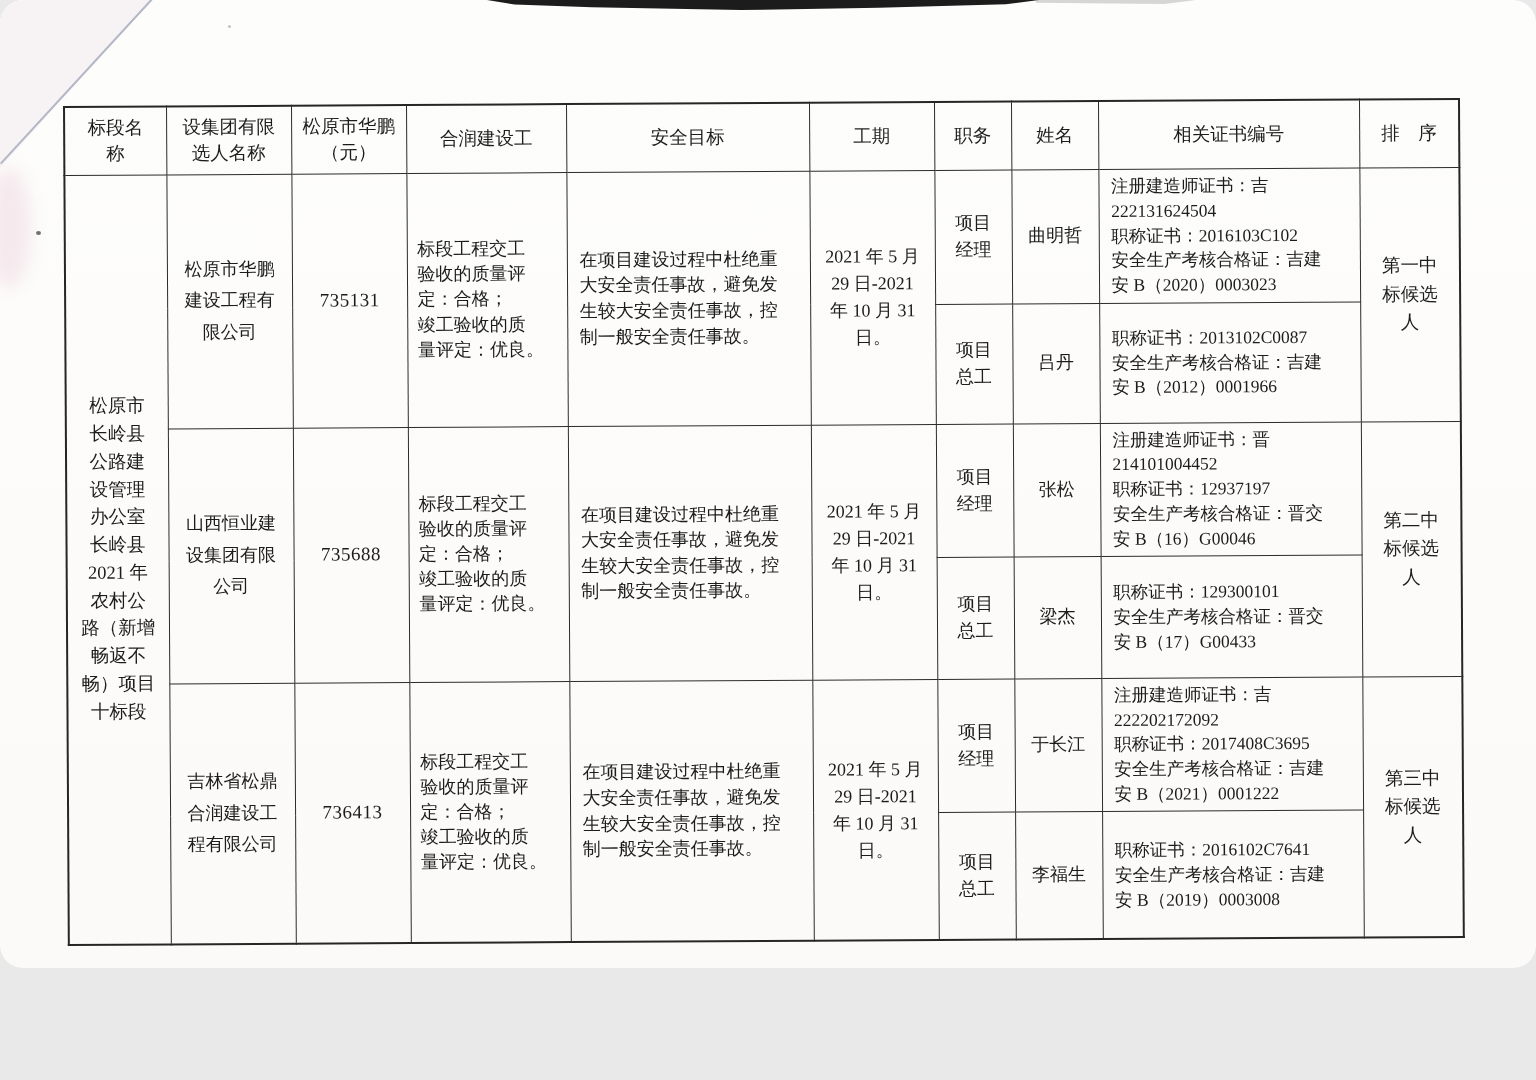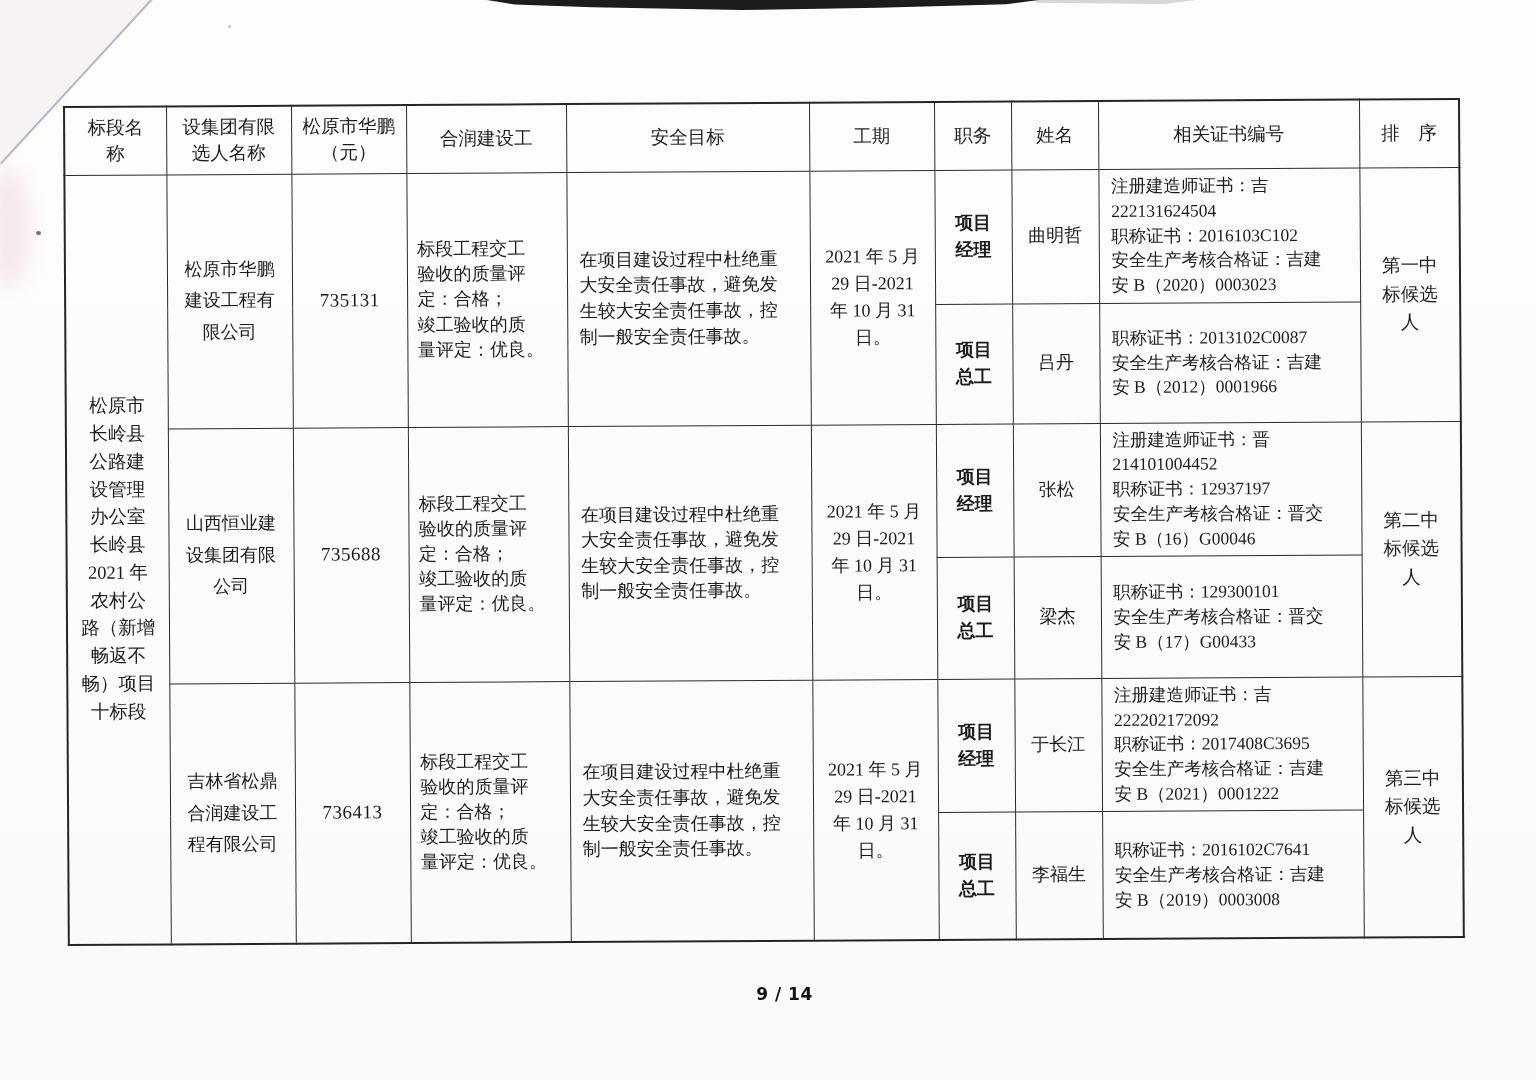--- a/index.html
+++ b/index.html
@@ -1,19 +1,19 @@
 <!DOCTYPE html>
 <html><head>
 <meta charset="utf-8">
 <style>
   html,body{margin:0;padding:0;background:#e9e9e9;}
   .sheet{
-    position:relative;width:1536px;height:1080px;overflow:hidden;
+    position:relative;width:1536px;height:968px;overflow:hidden;
     background:linear-gradient(180deg,#fdfdfc 0%,#fcfbfa 60%,#fbfaf8 100%);
-    font-family:"Liberation Serif","DejaVu Serif",serif;color:#1c1c1c;
+    font-family:"Liberation Serif","DejaVu Serif",serif;color:#1c1c1c;border-radius:23px;
   }
   
   .corner-tint{
     position:absolute;left:0;top:0;width:152px;height:168px;
     background:#f7f3f4;clip-path:polygon(0 0,100% 0,0 100%);
   }
   .corner-line{
     position:absolute;left:0px;top:163px;width:223px;height:2px;
     background:#a6abbd;transform:rotate(-47.4deg);transform-origin:0 0;opacity:.85;
   }
@@ -43,21 +43,21 @@
   tr.r1a{height:134px;} tr.r1b{height:120px;}
   tr.r2a{height:128px;} tr.r2b{height:122px;}
   tr.r3a{height:130px;} tr.r3b{height:128px;}
   th{font-size:18.5px;}
   .c-section{font-size:18.5px;line-height:1.5;padding:0 6px;}
   .c-company{line-height:1.75;padding:0 6px;}
   .c-price{font-size:19px;letter-spacing:.5px;}
   .c-quality{text-align:left;line-height:1.4;padding:0 10px;}
   .c-safety{text-align:left;line-height:1.42;padding:0 12px;}
   .c-period{line-height:1.5;}
-  .c-role{line-height:1.5;font-weight:bold;}
+  .c-role{line-height:1.5;}
   .c-cert{text-align:left;font-size:17.5px;line-height:1.42;padding:4px 12px;word-break:break-all;}
   .c-rank{font-size:18.5px;line-height:1.55;}
   
   .page-footer{
     position:absolute;top:984px;left:0;width:1505px;text-align:center;
     font-family:"DejaVu Sans","Liberation Sans",sans-serif;font-weight:bold;
     font-size:17px;color:#101010;letter-spacing:.5px;padding-left:32px;
   }
 </style>
 </head>

